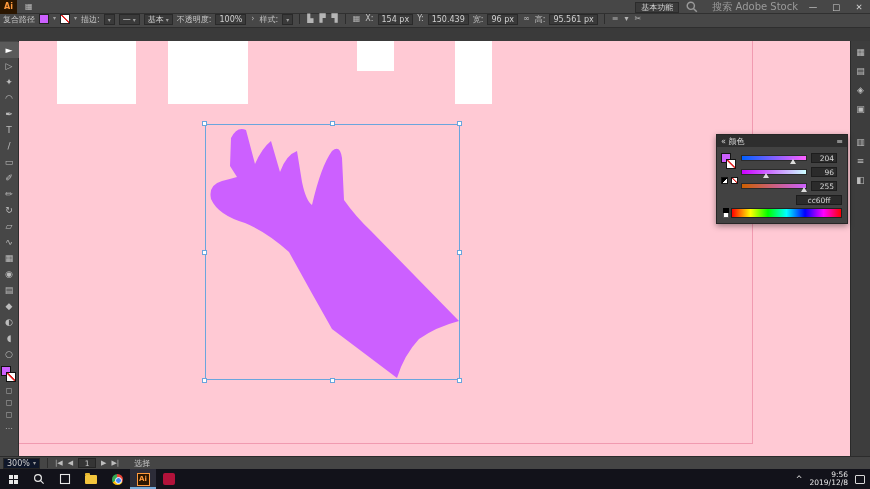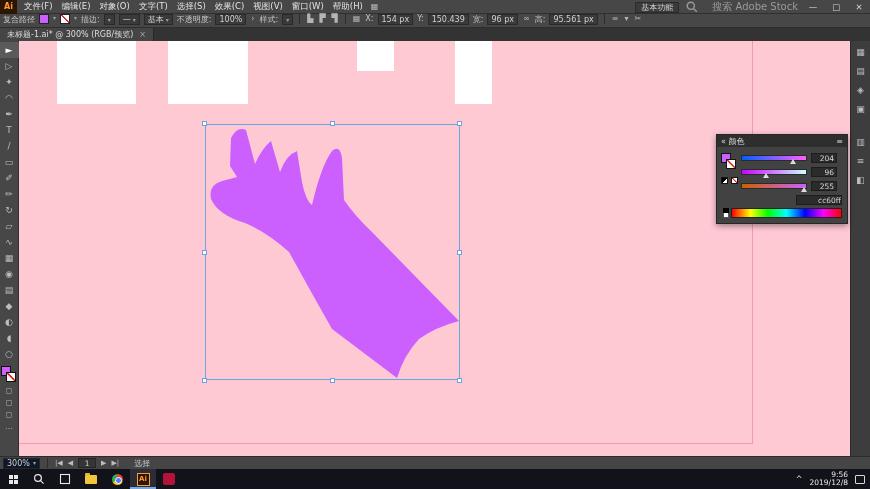--- a/index.html
+++ b/index.html
@@ -80,21 +80,21 @@
   .none-icon::after { content:""; position:absolute; inset:0; background:linear-gradient(45deg, transparent 40%, #e02020 48%, #e02020 56%, transparent 64%); }
   .cp-row { display:flex; align-items:center; gap:4px; height:14px; }
   .cp-track { position:relative; width:66px; height:6px; border:1px solid #2a2a2a; }
   .t0 { background:linear-gradient(90deg, rgb(0,96,255), rgb(255,96,255)); }
   .t1 { background:linear-gradient(90deg, rgb(204,0,255), rgb(204,255,255)); }
   .t2 { background:linear-gradient(90deg, rgb(204,96,0), rgb(204,96,255)); }
   .knob { position:absolute; bottom:-4px; width:0; height:0; border-left:3px solid transparent; border-right:3px solid transparent; border-bottom:5px solid #dcdcdc; }
   .k0{left:calc(80% - 3px)} .k1{left:calc(38% - 3px)} .k2{left:calc(100% - 5px)}
   .cp-val { width:26px; height:10px; background:#2b2b2b; border:1px solid #1d1d1d; color:#d6d6d6; font-size:7.5px; text-align:right; padding:0 2px; line-height:9px; }
   #cp-hex-row { display:flex; justify-content:flex-end; padding:2px 0 3px; }
-  #cp-hex { width:46px; height:10px; background:#2b2b2b; border:1px solid #1d1d1d; color:#d6d6d6; font-size:7.5px; text-align:right; line-height:9px; }
+  #cp-hex { width:46px; height:10px; background:#2b2b2b; border:1px solid #1d1d1d; color:#d6d6d6; font-size:7.5px; text-align:center; line-height:9px; }
   #cp-spectrum-row { display:flex; align-items:center; gap:2px; margin-left:-18px; }
   #bw-chips { display:flex; flex-direction:column; }
   #bw-chips i { width:6px; height:5px; display:block; }
   #bw-chips .b{background:#000} #bw-chips .w{background:#fff;border:1px solid #555;border-top:none}
   #cp-spectrum { flex:1; height:10px; border:1px solid #222; background:linear-gradient(90deg,#ff0000,#ffff00 17%,#00ff00 33%,#00ffff 50%,#0000ff 67%,#ff00ff 84%,#ff0000); }
 
   
   #statusbar { position:absolute; left:0; top:456px; width:870px; height:13px; background:#454545; border-top:1px solid #2c2c2c; display:flex; align-items:center; gap:5px; padding:0 3px; font-size:8px; color:#cfcfcf; }
   #zoom-box { background:#0f172a; border:1px solid #262626; height:11px; display:flex; align-items:flex-start; gap:3px; padding:0 3px; }
   .nav-arrow { color:#bdbdbd; font-size:7px; }
@@ -119,31 +119,20 @@
   #clock { text-align:right; font-size:7.5px; line-height:8.5px; color:#eaeaea; }
   #action-center { width:10px; height:9px; border:1px solid #d8d8d8; border-radius:1px; }
 </style>
 </head>
 <body>
 
 <div id="app">
 
   <div id="titlebar">
     <div id="ai-logo">Ai</div>
-    <div id="menus">
-      <span>文件(F)</span>
-      <span>编辑(E)</span>
-      <span>对象(O)</span>
-      <span>文字(T)</span>
-      <span>选择(S)</span>
-      <span>效果(C)</span>
-      <span>视图(V)</span>
-      <span>窗口(W)</span>
-      <span>帮助(H)</span>
-    </div>
     <span id="menu-grid-icon">▦</span>
     <div id="titlebar-right">
       <span id="workspace-switcher">基本功能</span>
       <span id="stock-search">
         <svg class="tb-ico-svg" width="9" height="9" viewBox="0 0 10 10">
             <circle cx="4" cy="4" r="3" fill="none" stroke="#9a9a9a" stroke-width="1.2"></circle>
             <line x1="6.2" y1="6.2" x2="9" y2="9" stroke="#9a9a9a" stroke-width="1.2"></line>
           </svg>
         <span>搜索 Adobe Stock</span>
       </span>
@@ -202,26 +191,20 @@
     <span class="cbar-label">高:</span>
     <span class="cbox">
         <span>95.561 px</span>
       </span>
     <span class="sep"></span>
     <span class="cbar-icon">≡</span>
     <span class="cbar-icon">▾</span>
     <span class="cbar-icon">✂</span>
   </div>
 
-  <div id="tabbar">
-    <div id="doc-tab">
-      <span>未标题-1.ai* @ 300% (RGB/预览)</span>
-      <span class="close">×</span>
-    </div>
-  </div>
 
   <div id="workspace">
 
     <div id="toolbar">
       <div class="tool active">►</div>
       <div class="tool">▷</div>
       <div class="tool">✦</div>
       <div class="tool">◠</div>
       <div class="tool">✒</div>
       <div class="tool">T</div>

